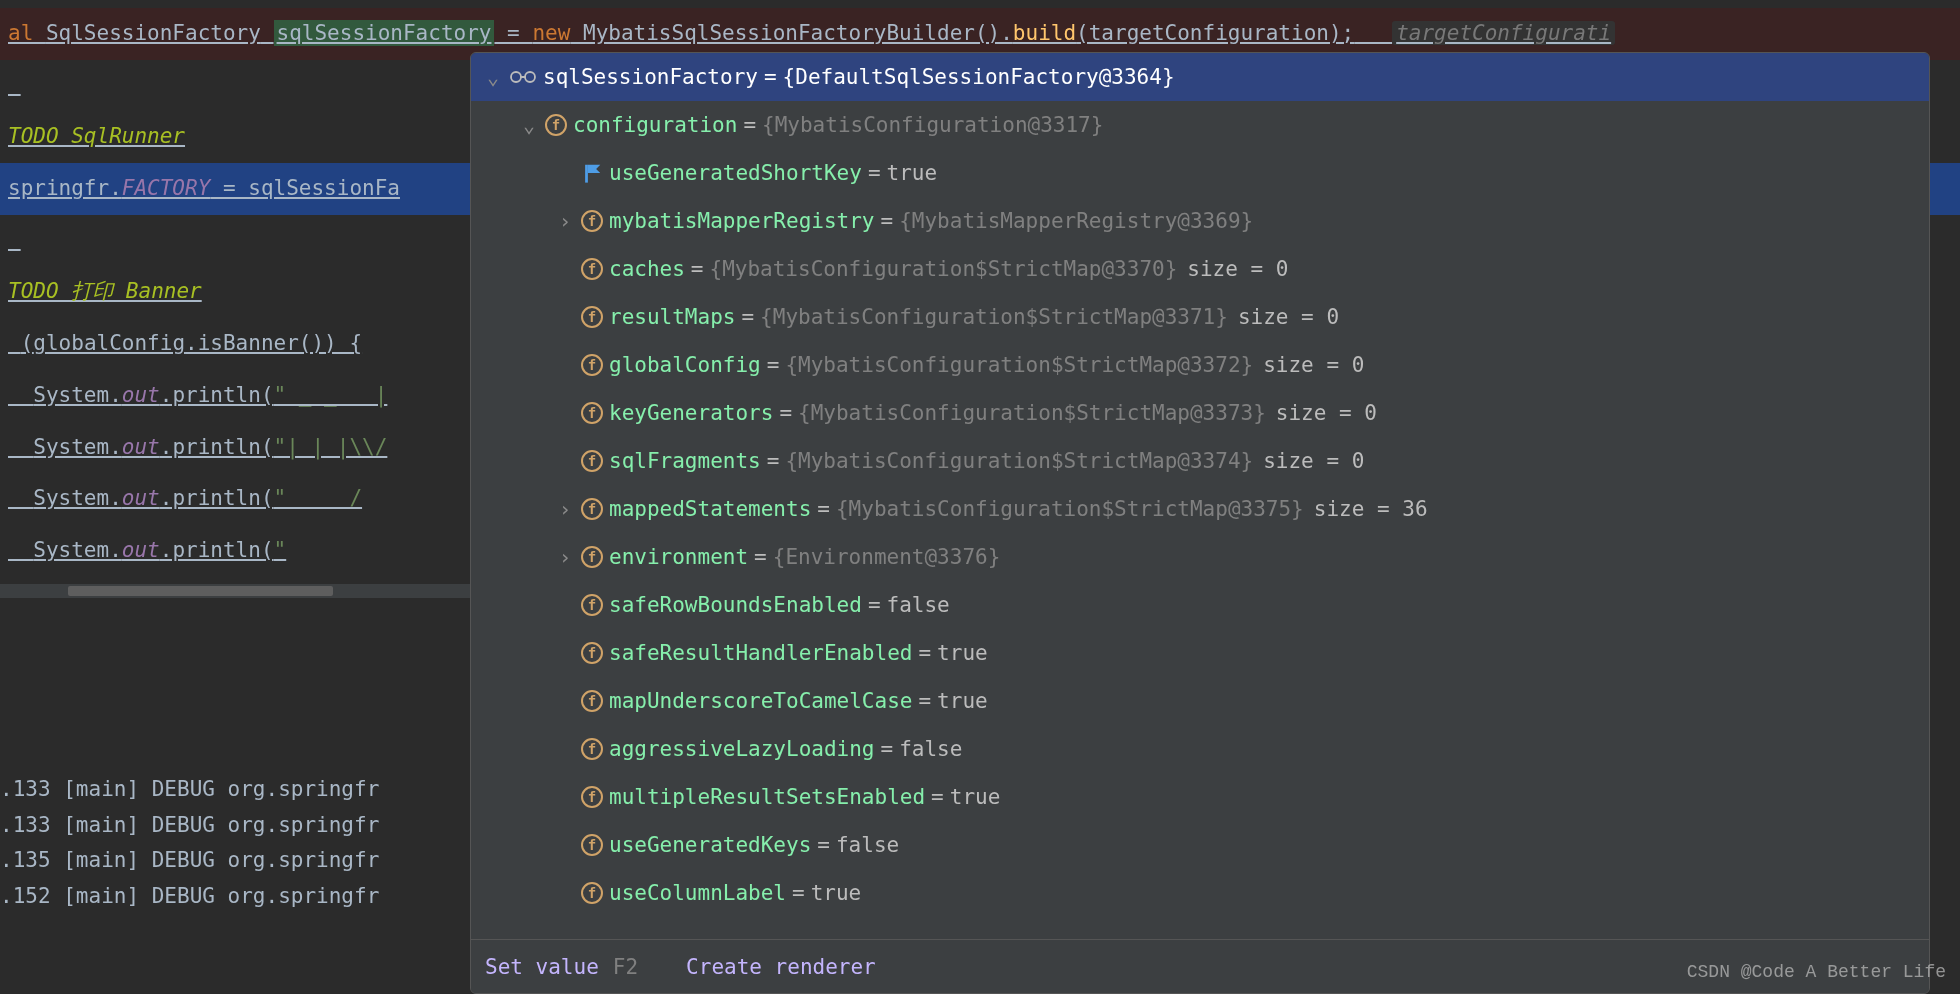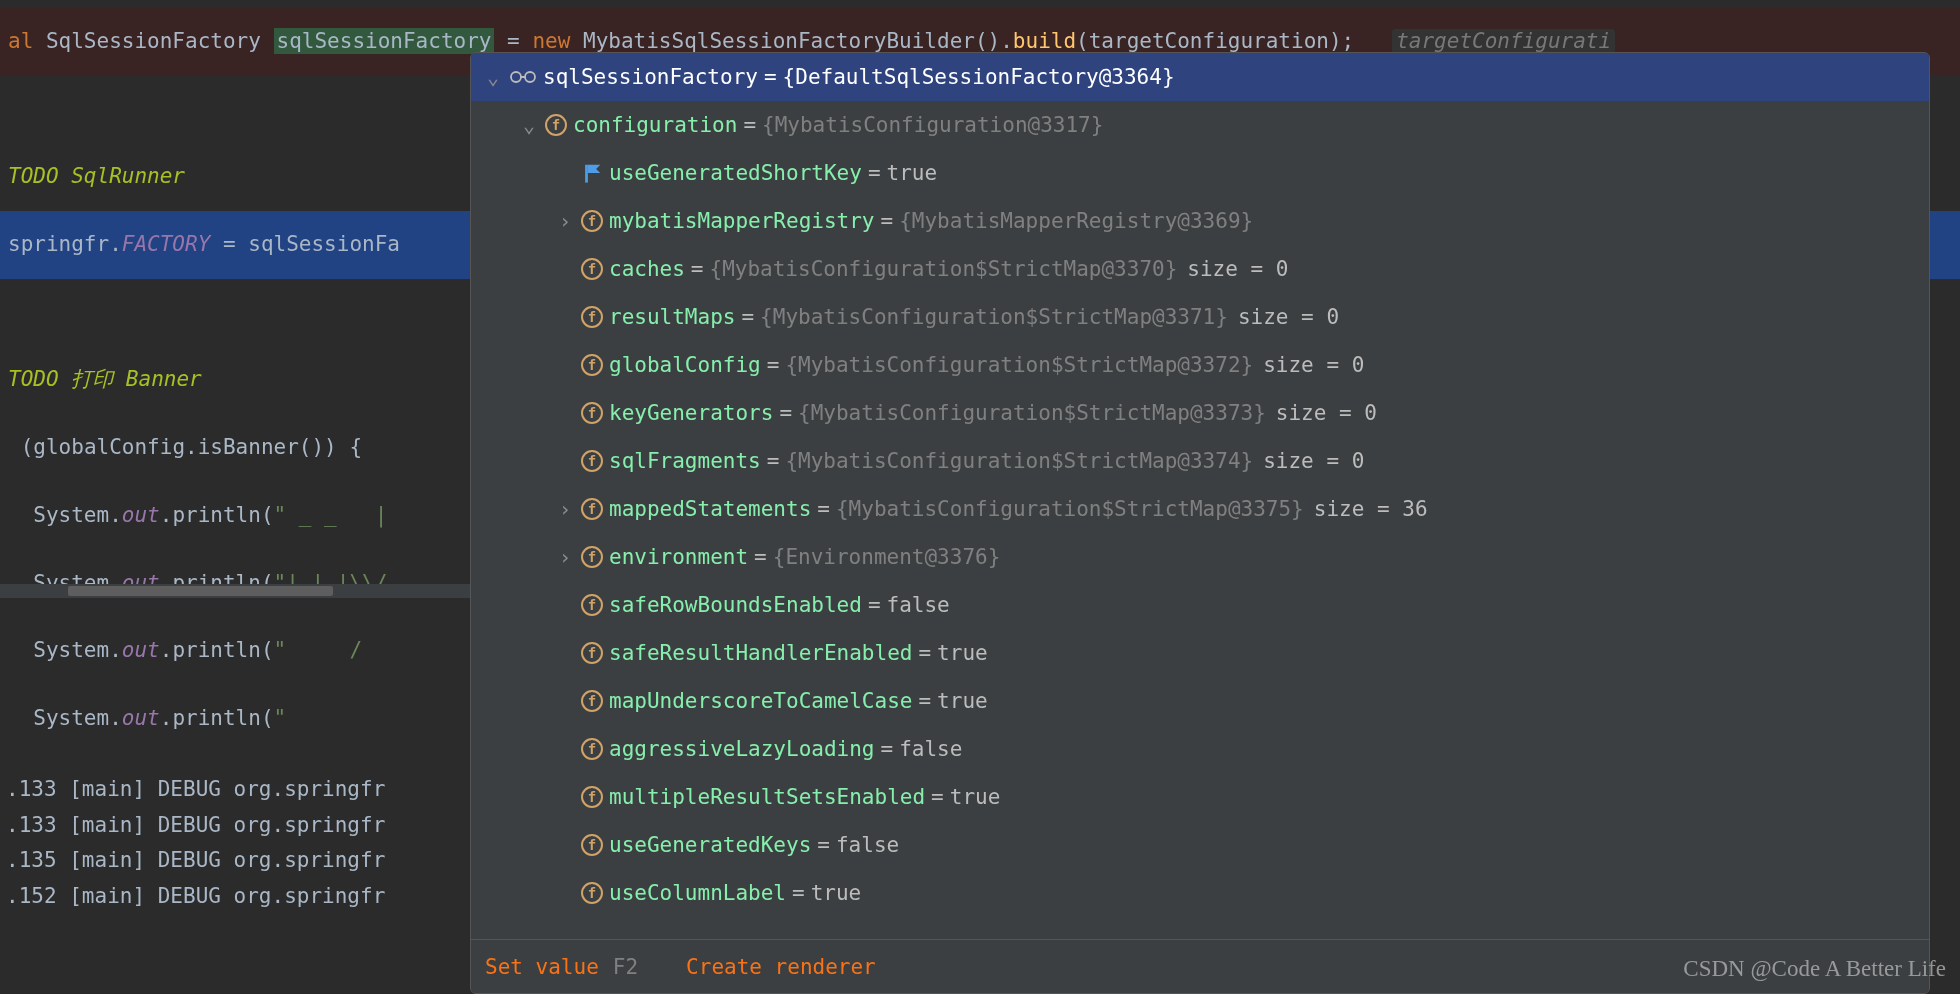--- a/index.html
+++ b/index.html
@@ -22,21 +22,22 @@
       top: 0;
       left: 0;
       width: 1960px;
       height: 600px;
       background: #2b2b2b;
       padding: 8px 0;
       line-height: 1.7;
     }
     .code-line {
       white-space: pre;
-      padding: 16px 8px;
+      padding: 8px 8px;
+      text-decoration: underline;
     }
     .kw-orange { color: #cc7832; }
     .kw-selected { background: #214283; color: #a9b7c6; }
     .kw-method { color: #ffc66d; }
     .kw-comment-green { color: #808080; font-style: italic; }
     .kw-static-italic { color: #9876aa; font-style: italic; }
     .kw-out { color: #9876aa; font-style: italic; }
     .kw-string { color: #6a8759; }
     .kw-inline-hint { color: #787878; font-style: italic; background: #333; padding: 0 4px; border-radius: 3px; }
     .kw-highlight-var { background: #32593d; padding: 1px 3px; }
@@ -64,21 +65,21 @@
       left: 0;
       width: 470px;
       height: 226px;
       background: #2b2b2b;
       line-height: 1.7;
       padding: 4px 0;
     }
     .console-line {
       white-space: pre;
       color: #a9b7c6;
-      padding: 0 6px;
+      padding: 0 0;
     }
     .debug-popup {
       position: absolute;
       top: 52px;
       left: 470px;
       width: 1460px;
       height: 942px;
       background: #3c3f41;
       border: 1px solid #555;
       border-radius: 6px;
@@ -158,29 +159,29 @@
       left: 0;
       right: 0;
       height: 54px;
       background: #3c3f41;
       border-top: 1px solid #555;
       display: flex;
       align-items: center;
       padding: 0 14px;
       gap: 14px;
     }
-    .footer-link { color: #f97316; cursor: pointer; }
+    .footer-link { color: #c4b5fd; cursor: pointer; }
     .footer-key { color: #808080; }
     .watermark {
       position: absolute;
       bottom: 12px;
       right: 14px;
       color: #bfbfbf;
-      font-size: 23px;
-      font-family: Liberation Serif, serif;
+      font-size: 18px;
+      font-family: Liberation Mono, monospace;
       opacity: 0.7;
     }
   </style>
 </head>
 <body>
 
 <div class="editor-area">
   <div class="code-line line1-highlight"><span class="kw-orange">al </span><span>SqlSessionFactory</span> <span class="kw-highlight-var">sqlSessionFactory</span><span> = </span><span class="kw-orange">new</span><span> MybatisSqlSessionFactoryBuilder().</span><span class="kw-method">build</span><span>(targetConfiguration);</span>   <span class="kw-inline-hint">targetConfigurati</span></div>
   <div class="code-line"> </div>
   <div class="code-line"><span class="kw-comment-green" style="color:#a8c023">TODO SqlRunner</span></div>

